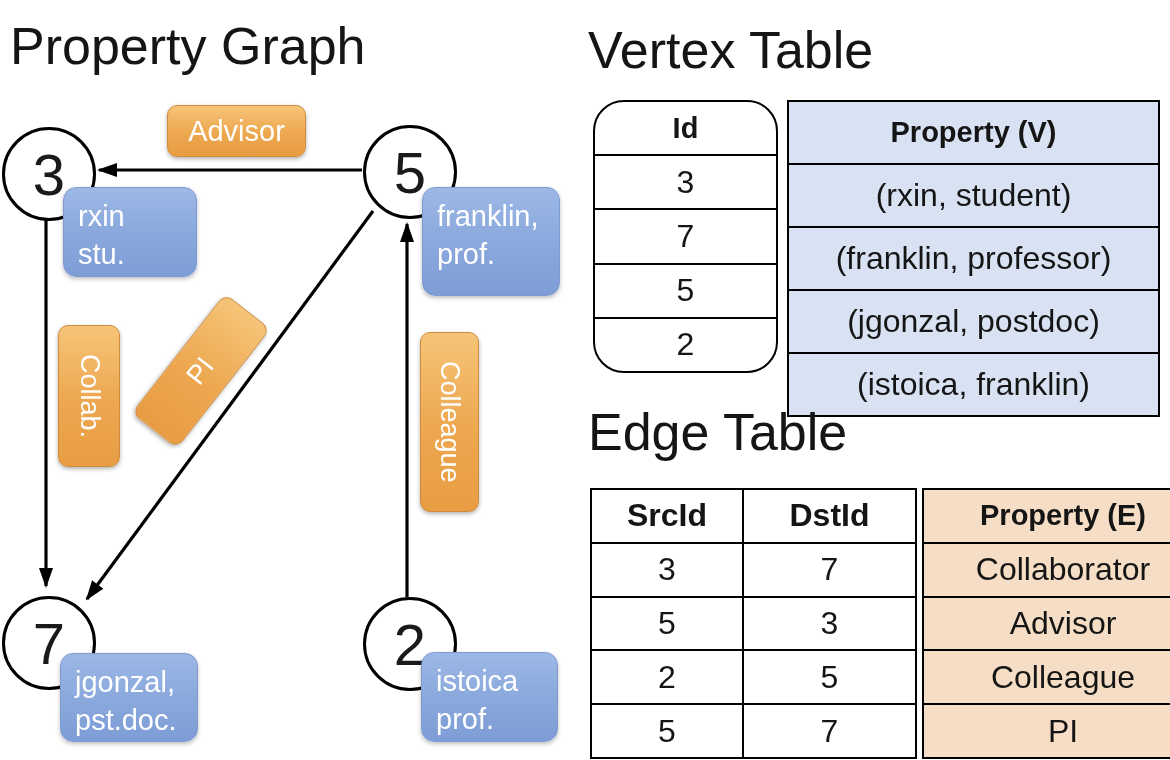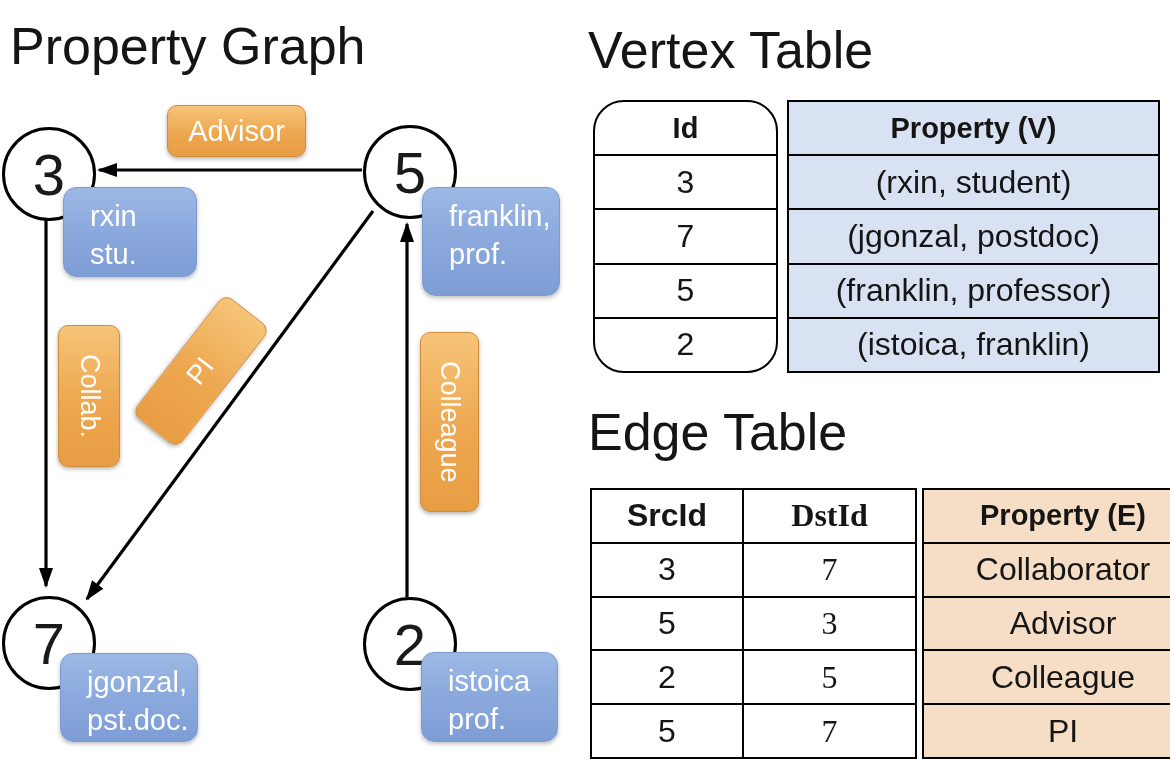--- a/index.html
+++ b/index.html
@@ -20,35 +20,35 @@
         border:1px solid #cf8c3e;border-radius:10px;color:#fff;
         box-shadow:0 2px 4px rgba(0,0,0,.30);
         display:flex;align-items:center;justify-content:center;font-size:29px;}
   .obox .vtext{writing-mode:vertical-rl;font-size:27px;}
 
   .obox-rot{transform:rotate(38deg);}
   .obox-rot .rot-inner{transform:rotate(-90deg);font-size:27px;}
 
   .bbox{position:absolute;background:linear-gradient(180deg,#9cb8e6 0%,#8caadd 45%,#7e9dd6 100%);
         border:1px solid #7e9bd0;border-radius:13px;color:#fff;font-size:29px;line-height:1.32;
-        padding:9px 0 0 26px;box-shadow:0 2px 4px rgba(0,0,0,.25);box-sizing:border-box;}
+        padding:9px 0 0 14px;box-shadow:0 2px 4px rgba(0,0,0,.25);box-sizing:border-box;}
 
   
   .col{position:absolute;border:2.5px solid #000;display:flex;flex-direction:column;
        box-sizing:border-box;background:#fff;}
   .cell{flex:1;display:flex;align-items:center;justify-content:center;
         border-top:2px solid #000;font-size:32px;color:#151515;}
   .cell:first-child{border-top:none;}
   .hdr{font-weight:bold;font-size:29px;}
 
   .trow{flex:1;display:flex;border-top:2px solid #000;}
   .trow:first-child{border-top:none;}
   .tc{display:flex;align-items:center;justify-content:center;font-size:32px;color:#151515;}
   .tc.c1{width:150px;border-right:2px solid #000;}
-  .tc.c2{flex:1;font-family:Liberation Serif, serif;}
+  .tc.c2{flex:1;}
 
   .bg-vblue .cell{background:#d9e2f3;}
   .bg-etan .cell{background:#f5dec5;}
 </style>
 </head>
 <body>
 
 <div id="page">
 
   <div class="title" style="left:10px;top:16px;width:550px;">Property Graph</div>
@@ -111,25 +111,25 @@
   <div class="title" style="left:588px;top:20px;width:582px;">Vertex Table</div>
 
   <div class="col" style="left:593px;top:100px;width:185px;height:273px;border-radius:31px;">
     <div class="cell hdr">Id</div>
     <div class="cell">3</div>
     <div class="cell">7</div>
     <div class="cell">5</div>
     <div class="cell">2</div>
   </div>
 
-  <div class="col bg-vblue" style="left:787px;top:100px;width:373px;height:273px;justify-content:flex-end;">
+  <div class="col bg-vblue" style="left:787px;top:100px;width:373px;height:317px;justify-content:flex-end;">
     <div class="cell hdr">Property (V)</div>
     <div class="cell">(rxin, student)</div>
+    <div class="cell">(franklin, professor)</div>
     <div class="cell">(jgonzal, postdoc)</div>
-    <div class="cell">(franklin, professor)</div>
     <div class="cell">(istoica, franklin)</div>
   </div>
 
   <div class="title" style="left:588px;top:402px;width:582px;">Edge Table</div>
 
   <div class="col" style="left:590px;top:488px;width:327px;height:271px;">
     <div class="trow">
       <div class="tc c1 hdr">SrcId</div>
       <div class="tc c2 hdr">DstId</div>
     </div>

